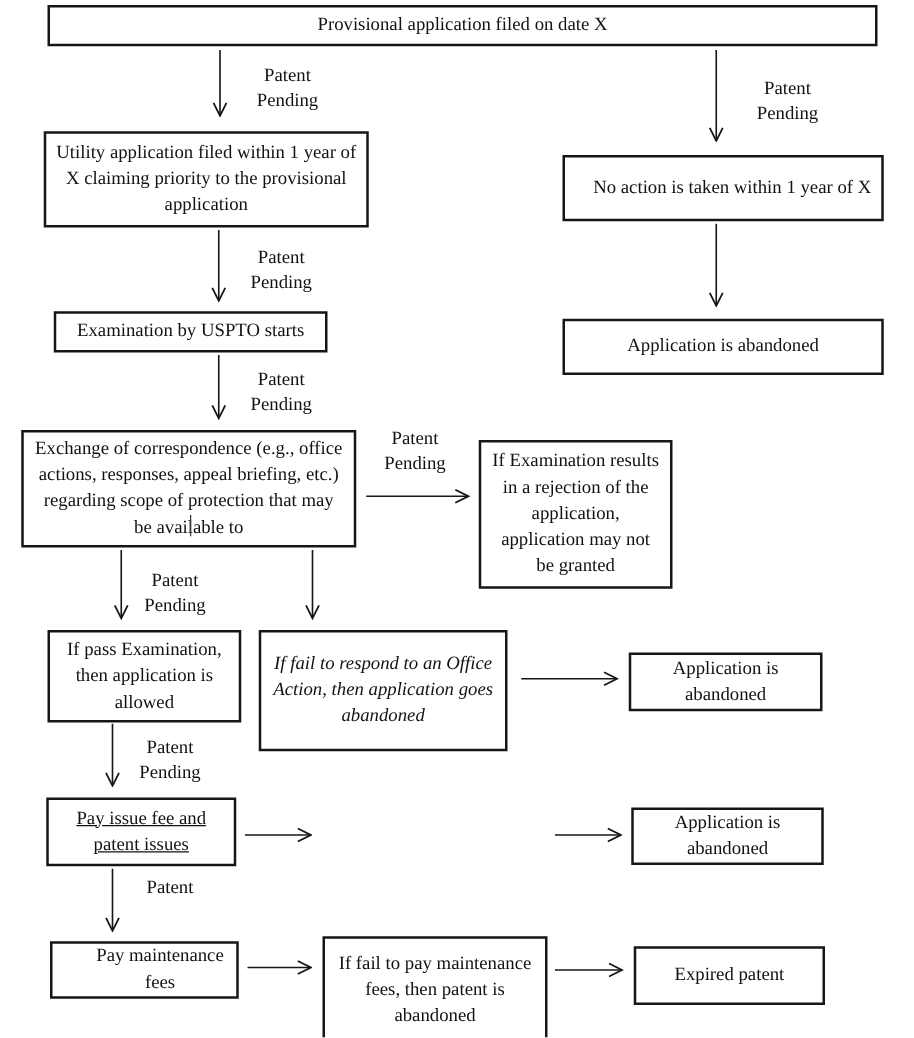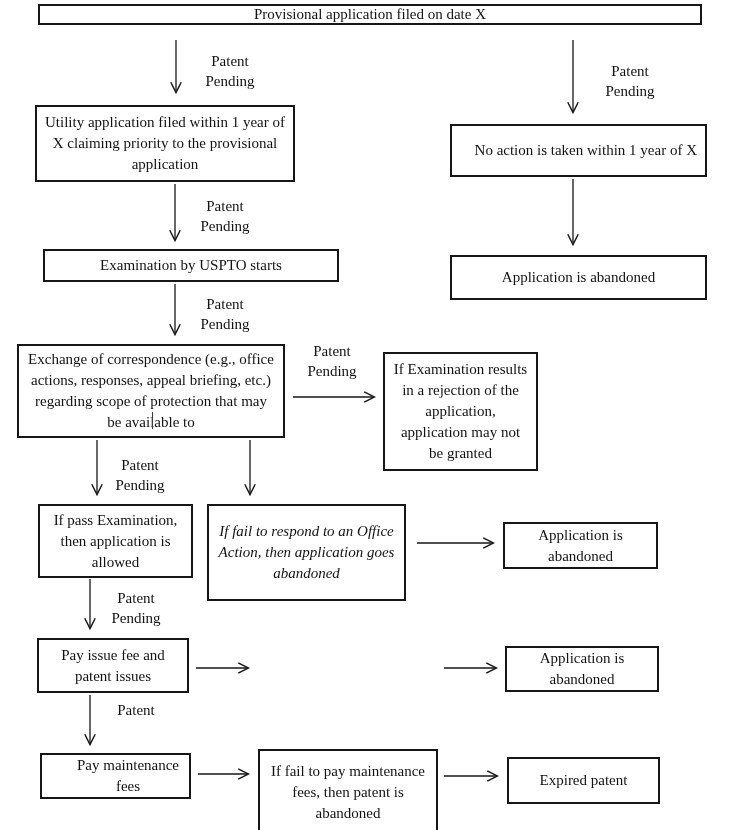--- a/index.html
+++ b/index.html
@@ -57,33 +57,33 @@
     <line x1="250" y1="440" x2="250" y2="494" stroke="#161616" stroke-width="1.3" marker-end="url(#ah)"></line>
     <line x1="417" y1="543" x2="493" y2="543" stroke="#161616" stroke-width="1.3" marker-end="url(#ah)"></line>
     <line x1="90" y1="579" x2="90" y2="628" stroke="#161616" stroke-width="1.3" marker-end="url(#ah)"></line>
     <line x1="196" y1="668" x2="248" y2="668" stroke="#161616" stroke-width="1.3" marker-end="url(#ah)"></line>
     <line x1="444" y1="668" x2="496" y2="668" stroke="#161616" stroke-width="1.3" marker-end="url(#ah)"></line>
     <line x1="90" y1="695" x2="90" y2="744" stroke="#161616" stroke-width="1.3" marker-end="url(#ah)"></line>
     <line x1="198" y1="774" x2="248" y2="774" stroke="#161616" stroke-width="1.3" marker-end="url(#ah)"></line>
     <line x1="444" y1="776" x2="497" y2="776" stroke="#161616" stroke-width="1.3" marker-end="url(#ah)"></line>
   </svg>
 
-  <div class="node" style="left:38px;top:4px;width:664px;height:21px;">
+  <div class="node" style="left:38px;top:4px;width:664px;height:33px;">
     <span>Provisional application filed on date X</span>
   </div>
 
   <div class="node" style="left:35px;top:105px;width:260px;height:77px;">
     <span>Utility application filed within 1 year of X claiming priority to the provisional application</span>
   </div>
 
   <div class="node" style="left:450px;top:124px;width:257px;height:53px;justify-content:flex-end;">
     <span>No action is taken within 1 year of X</span>
   </div>
 
-  <div class="node" style="left:43px;top:249px;width:296px;height:33px;">
+  <div class="node" style="left:43px;top:249px;width:219px;height:33px;">
     <span>Examination by USPTO starts</span>
   </div>
 
   <div class="node" style="left:450px;top:255px;width:257px;height:45px;">
     <span>Application is abandoned</span>
   </div>
 
   <div class="node" style="left:17px;top:344px;width:268px;height:94px;">
     <span>Exchange of correspondence (e.g., office actions, responses, appeal briefing, etc.) regarding scope of protection that may be available to</span>
     <span class="caret"></span>
@@ -98,21 +98,21 @@
   </div>
 
   <div class="node" style="left:207px;top:504px;width:199px;height:97px;font-style:italic;">
     <span>If fail to respond to an Office Action, then application goes abandoned</span>
   </div>
 
   <div class="node" style="left:503px;top:522px;width:155px;height:47px;">
     <span>Application is abandoned</span>
   </div>
 
-  <div class="node" style="left:37px;top:638px;width:152px;height:55px;">
+  <div class="node" style="left:37px;top:638px;width:152px;height:55px;text-decoration:underline;">
     <span>Pay issue fee and patent issues</span>
   </div>
 
 
   <div class="node" style="left:505px;top:646px;width:154px;height:46px;">
     <span>Application is abandoned</span>
   </div>
 
   <div class="node" style="left:40px;top:753px;width:151px;height:46px;padding-left:33px;">
     <span>Pay maintenance fees</span>

